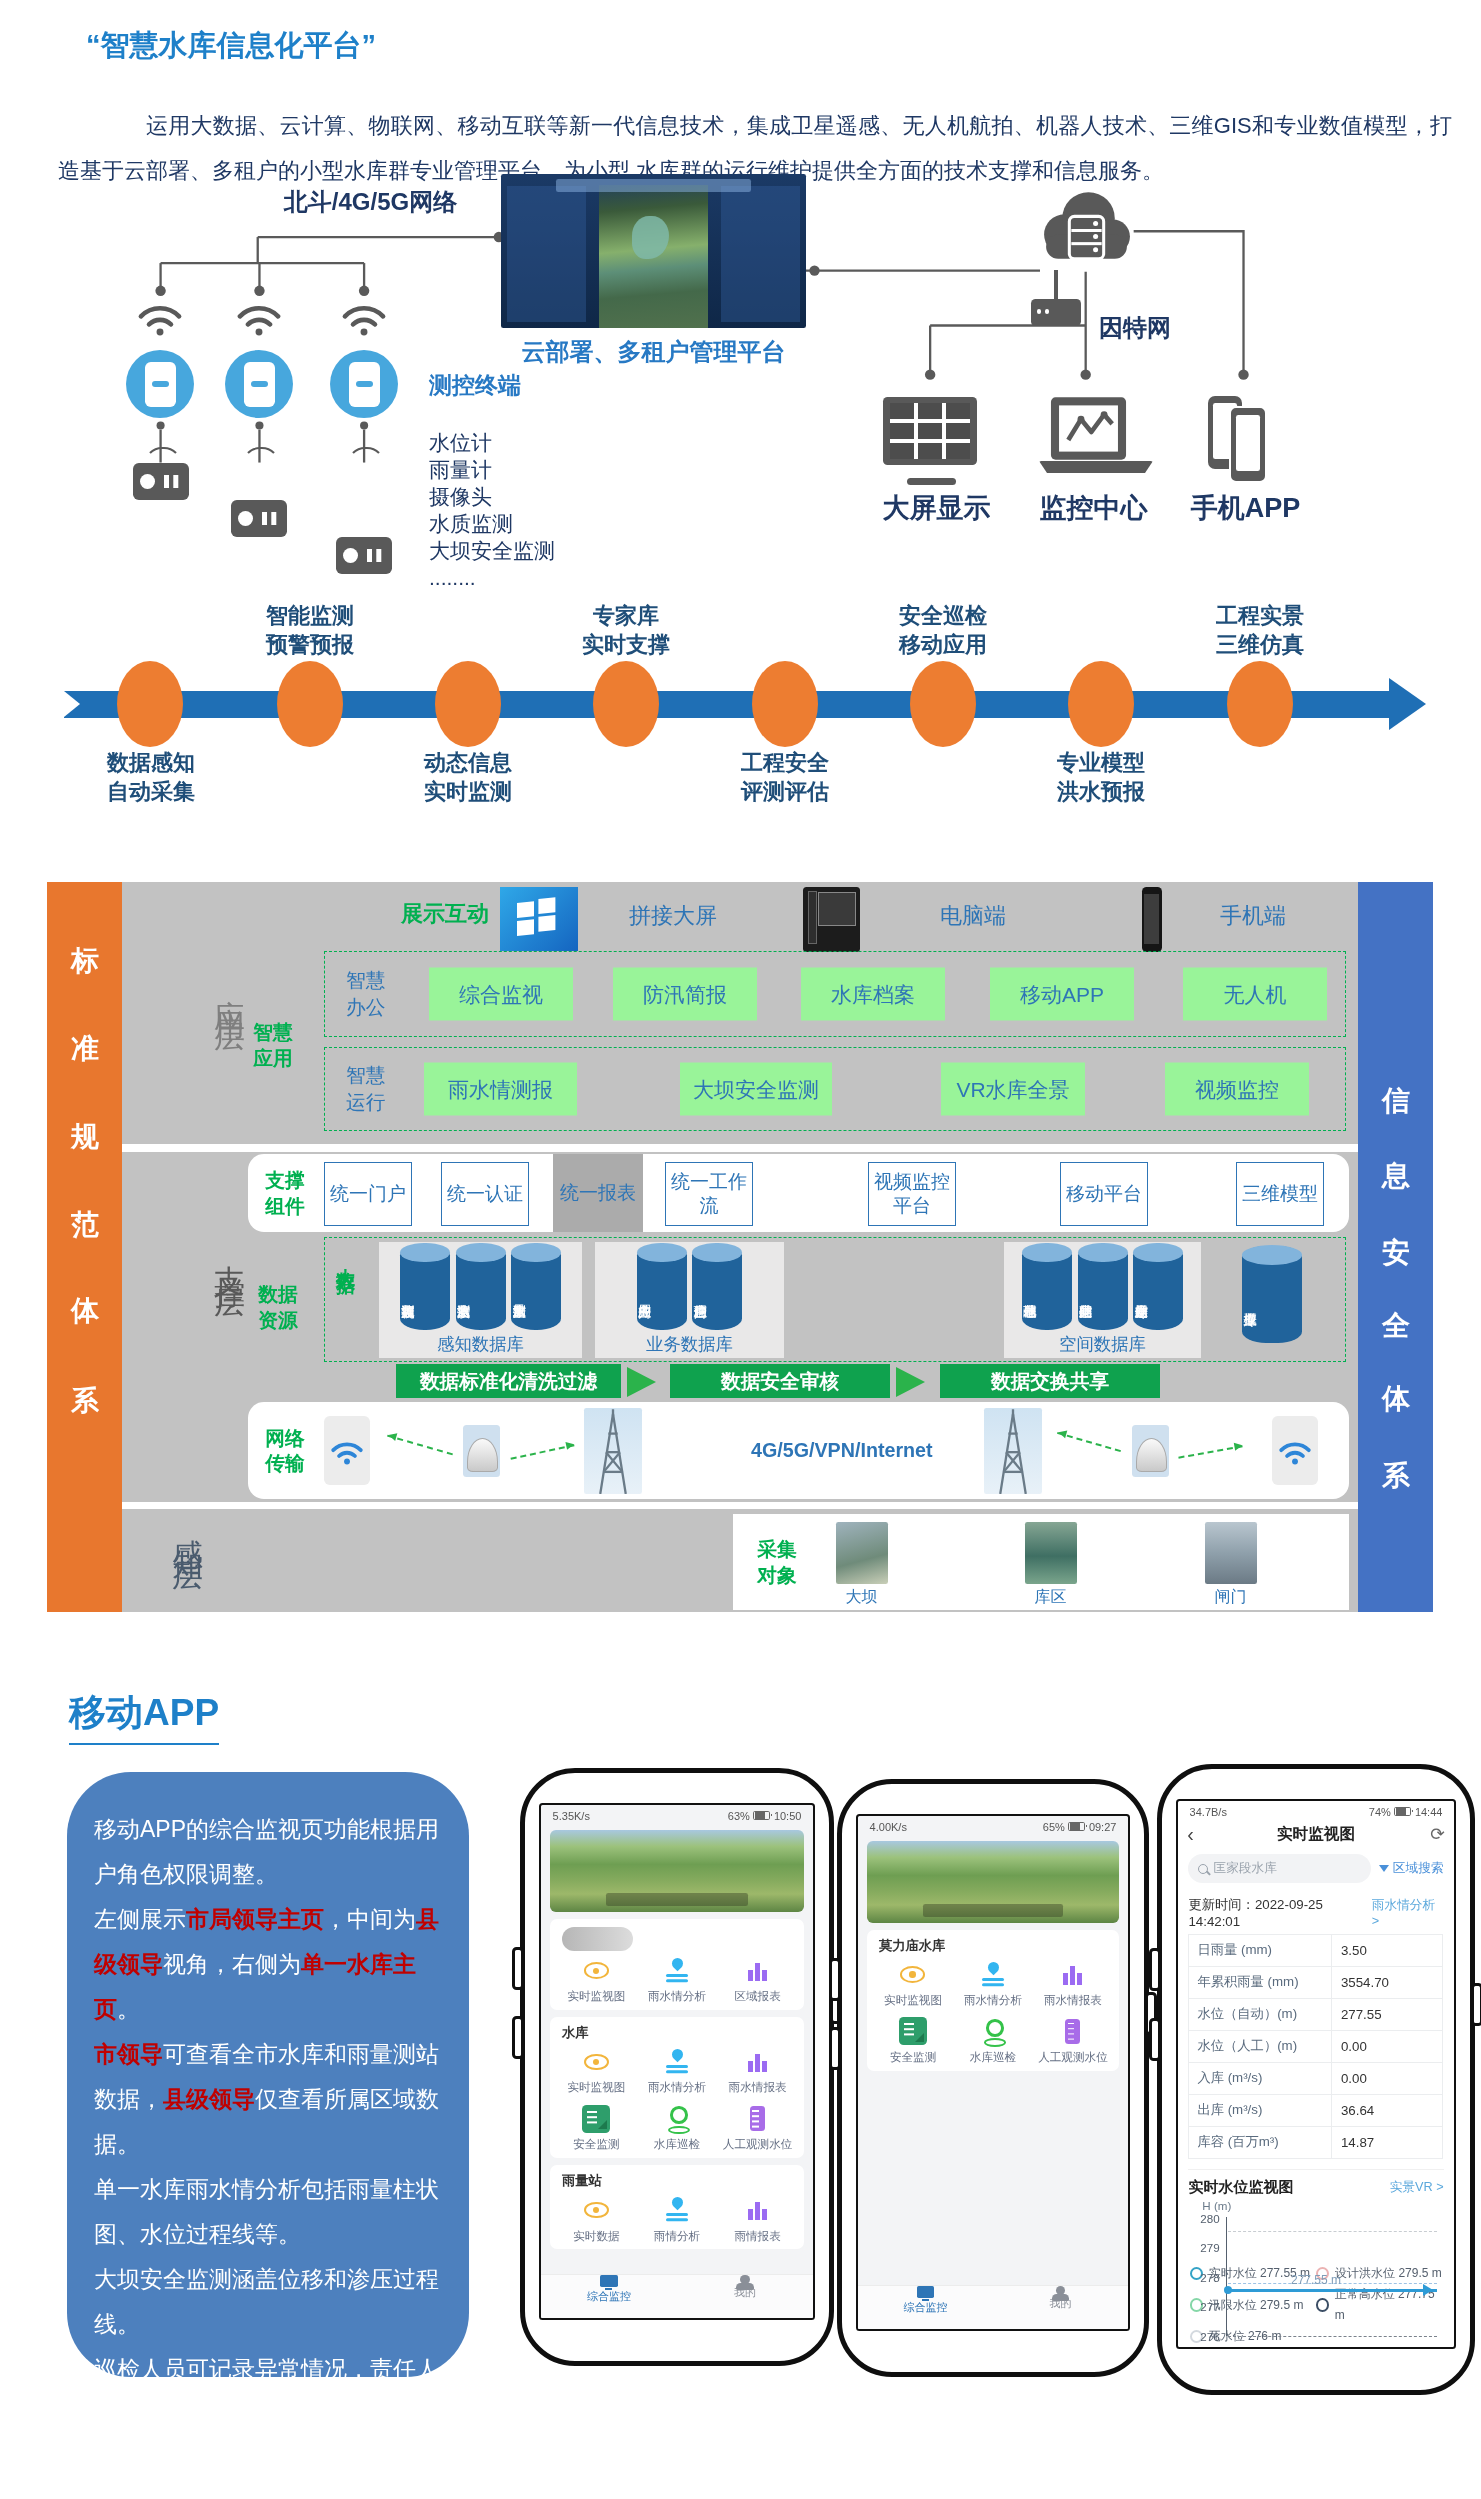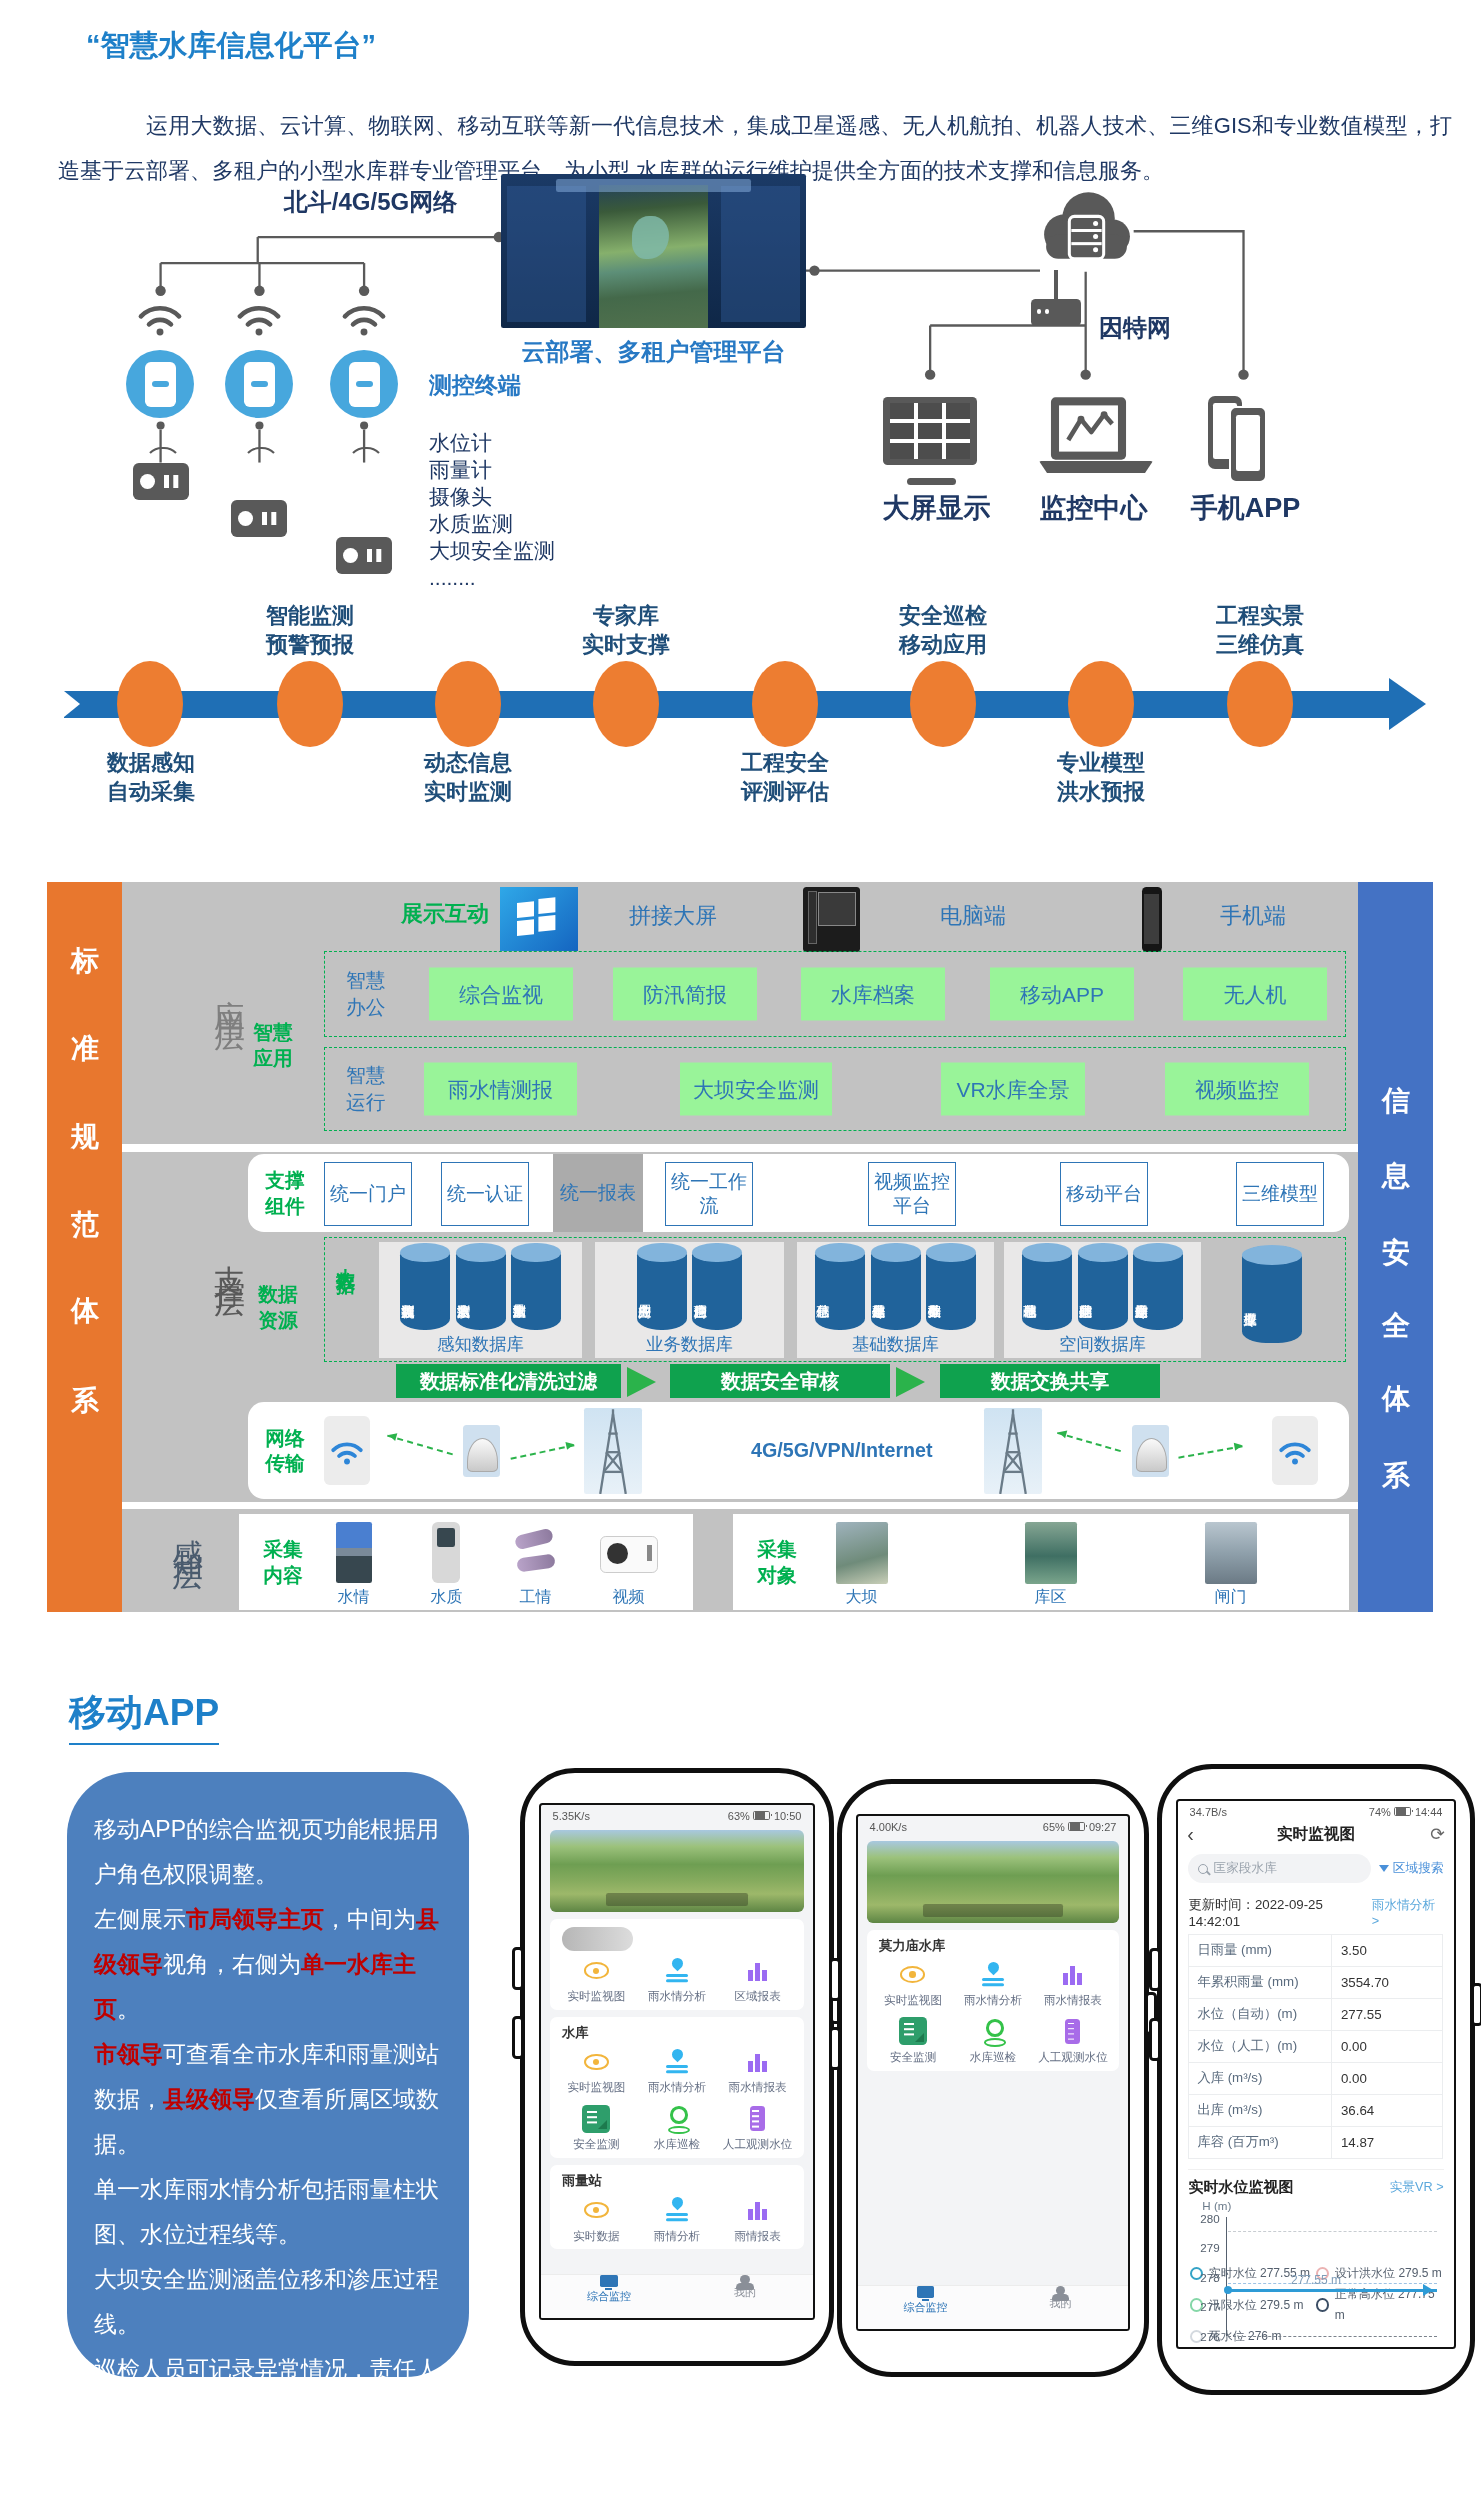--- a/index.html
+++ b/index.html
@@ -404,34 +404,20 @@
         <div class="cyls">
           <div class="cyl">
               <span>业务应用门户</span>
             </div>
           <div class="cyl">
               <span>信息管理门户</span>
             </div>
         </div>
         <div class="cap">业务数据库</div>
       </div>
-      <div class="grp" style="left:472px;width:197px">
-        <div class="cyls">
-          <div class="cyl">
-              <span>基础信息</span>
-            </div>
-          <div class="cyl">
-              <span>专题类基础信息</span>
-            </div>
-          <div class="cyl">
-              <span>业务类基础数据</span>
-            </div>
-        </div>
-        <div class="cap">基础数据库</div>
-      </div>
       <div class="grp" style="left:679px;width:197px">
         <div class="cyls">
           <div class="cyl">
               <span>基础地理信息</span>
             </div>
           <div class="cyl">
               <span>基础类空间信息</span>
             </div>
           <div class="cyl">
               <span>专题类空间信息</span>
@@ -488,39 +474,20 @@
           <svg width="36" height="28" viewBox="0 0 86 64">
             <path d="M10 30 A46 46 0 0 1 76 30" fill="none" stroke="#2E86D8" stroke-width="9" stroke-linecap="round"></path>
             <path d="M24 44 A27 27 0 0 1 62 44" fill="none" stroke="#2E86D8" stroke-width="9" stroke-linecap="round"></path>
             <circle cx="43" cy="57" r="7" fill="#2E86D8"></circle>
           </svg>
         </div>
     </div>
 
     <div class="abs" style="left:0;top:620px;width:100%;height:7px;background:#fff"></div>
     <div class="abs layer-lab" style="left:44px;top:632px;color:#4A5B6E">感知层</div>
-    <div class="abs" style="left:117px;top:632px;width:454px;height:96px;background:#fff">
-      <div class="rowlab gtxt" style="left:21px">采集内容</div>
-      <div class="pimg" style="left:97px;width:36px;height:61px;background:linear-gradient(180deg,#4a7fd0 0 42%,#7a8a99 42% 56%,#37474f 56% 100%)"></div>
-      <div class="pcap" style="left:84px;width:61px">水情</div>
-      <div class="pimg" style="left:193px;width:28px;height:61px;background:#d8d8d8;border-radius:5.8px">
-          <div style="position:absolute;left:4.6px;top:5.8px;width:18.5px;height:19.7px;background:#37474f;border-radius:2.3px"></div>
-        </div>
-      <div class="pcap" style="left:177px;width:61px">水质</div>
-      <div class="pimg" style="left:272px;width:49px;height:61px">
-          <div style="position:absolute;left:3.5px;top:10.4px;width:38px;height:14px;background:linear-gradient(90deg,#b9a3c9,#8d7a9e);border-radius:7px;transform:rotate(-14deg)"></div>
-          <div style="position:absolute;left:5.8px;top:34px;width:38px;height:14px;background:linear-gradient(90deg,#b9a3c9,#8d7a9e);border-radius:7px;transform:rotate(-8deg)"></div>
-        </div>
-      <div class="pcap" style="left:266px;width:61px">工情</div>
-      <div class="pimg" style="left:361px;width:56px;height:35px;top:22px;background:#fafafa;border:1.2px solid #ccc;border-radius:5.8px">
-          <div style="position:absolute;left:5.8px;top:5.8px;width:21px;height:21px;background:#333;border-radius:50%"></div>
-          <div style="position:absolute;right:4.6px;top:8px;width:5.8px;height:16px;background:#888"></div>
-        </div>
-      <div class="pcap" style="left:359px;width:61px">视频</div>
-    </div>
     <div class="abs" style="left:611px;top:632px;width:616px;height:96px;background:#fff">
       <div class="rowlab gtxt" style="left:21px">采集对象</div>
       <div class="pimg" style="left:103px;width:52px;height:62px;background:linear-gradient(165deg,#9fb3bd,#6f8b7a 60%,#c9cfb8)"></div>
       <div class="pcap" style="left:98px;width:61px">大坝</div>
       <div class="pimg" style="left:292px;width:52px;height:62px;background:linear-gradient(180deg,#86a694,#3f6f63 55%,#7aa58c)"></div>
       <div class="pcap" style="left:287px;width:61px">库区</div>
       <div class="pimg" style="left:472px;width:52px;height:62px;background:linear-gradient(180deg,#b9c6cf,#8fa0ab 50%,#6b7a85)"></div>
       <div class="pcap" style="left:467px;width:61px">闸门</div>
     </div>
   </div>

